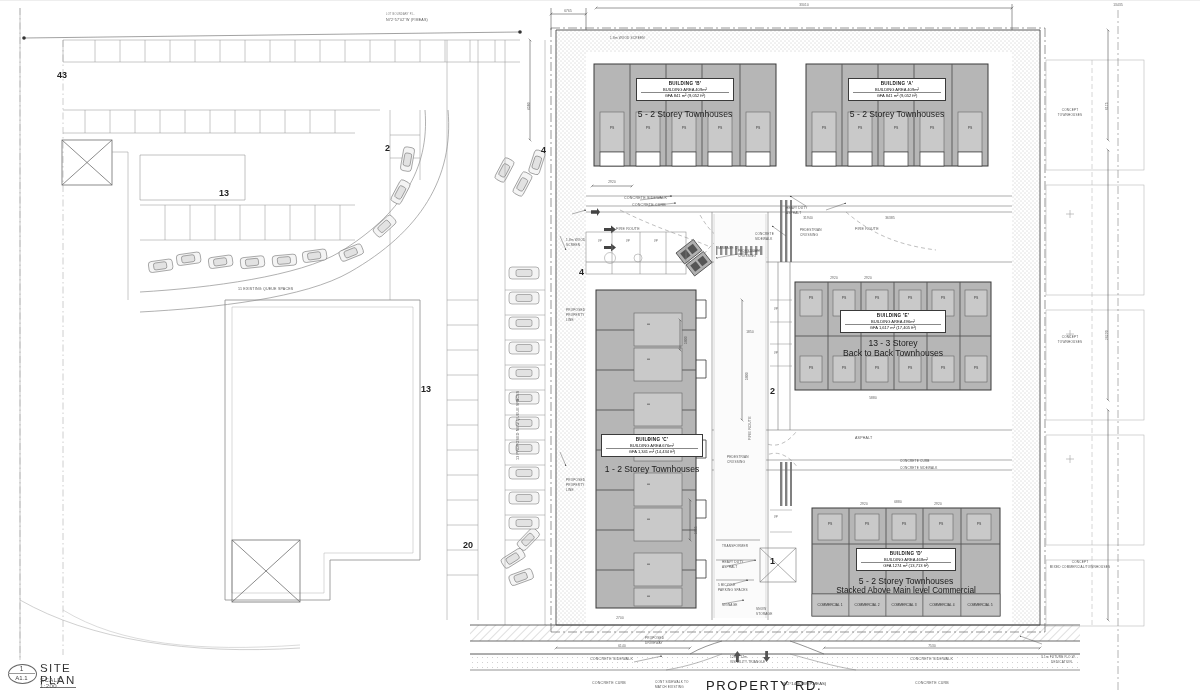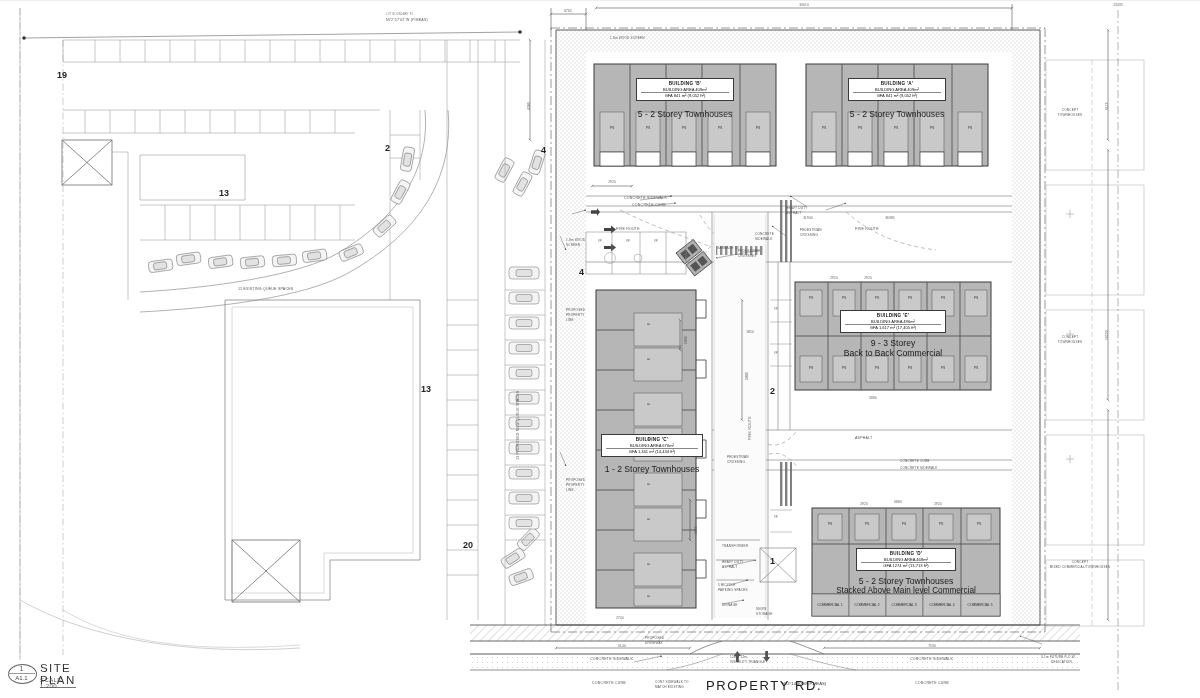--- a/index.html
+++ b/index.html
@@ -672,22 +672,22 @@
   <div class="ps" style="left:860px;top:126px;">PS</div>
   <div class="ps" style="left:896px;top:126px;">PS</div>
   <div class="ps" style="left:932px;top:126px;">PS</div>
   <div class="ps" style="left:970px;top:126px;">PS</div>
 
   <div class="plaque" style="left:893px;top:310px;width:96px;">
     <div class="bn">BUILDING 'E'</div>
     <div class="ba">BUILDING AREA  496m²</div>
     <div class="gf">GFA  1,617  m²  (17,405 ft²)</div>
   </div>
-  <div class="sub" style="left:893px;top:338px;">9 - 3 Storey</div>
-  <div class="sub" style="left:893px;top:348px;">Back to Back Commercial</div>
+  <div class="sub" style="left:893px;top:338px;">13 - 3 Storey</div>
+  <div class="sub" style="left:893px;top:348px;">Back to Back Townhouses</div>
   <div class="ps" style="left:811px;top:296px;">PS</div>
   <div class="ps" style="left:844px;top:296px;">PS</div>
   <div class="ps" style="left:877px;top:296px;">PS</div>
   <div class="ps" style="left:910px;top:296px;">PS</div>
   <div class="ps" style="left:943px;top:296px;">PS</div>
   <div class="ps" style="left:976px;top:296px;">PS</div>
   <div class="ps" style="left:811px;top:366px;">PS</div>
   <div class="ps" style="left:844px;top:366px;">PS</div>
   <div class="ps" style="left:877px;top:366px;">PS</div>
   <div class="ps" style="left:910px;top:366px;">PS</div>
@@ -728,21 +728,21 @@
   <div class="com" style="left:942px;top:603px;">COMMERCIAL  4</div>
   <div class="com" style="left:980px;top:603px;">COMMERCIAL  5</div>
 
   <div class="txt t3 ctr gray" style="left:1070px;top:108px;">CONCEPT</div>
   <div class="txt t3 ctr gray" style="left:1070px;top:113px;">TOWNHOUSES</div>
   <div class="txt t3 ctr gray" style="left:1070px;top:335px;">CONCEPT</div>
   <div class="txt t3 ctr gray" style="left:1070px;top:340px;">TOWNHOUSES</div>
   <div class="txt t3 ctr gray" style="left:1080px;top:560px;">CONCEPT</div>
   <div class="txt t3 ctr gray" style="left:1080px;top:565px;">MIXED COMMERCIAL/TOWNHOUSES</div>
 
-  <div class="pcount" style="left:57px;top:70px;">19</div>
+  <div class="pcount" style="left:57px;top:70px;">43</div>
   <div class="pcount" style="left:219px;top:188px;">13</div>
   <div class="pcount" style="left:385px;top:143px;">2</div>
   <div class="pcount" style="left:421px;top:384px;">13</div>
   <div class="pcount" style="left:463px;top:540px;">20</div>
   <div class="pcount" style="left:541px;top:145px;">4</div>
   <div class="pcount" style="left:579px;top:267px;">4</div>
   <div class="pcount" style="left:770px;top:386px;">2</div>
   <div class="pcount" style="left:770px;top:556px;">1</div>
 
   <div class="txt t35 gray" style="left:238px;top:287px;">11  EXISTING  QUEUE  SPACES</div>

